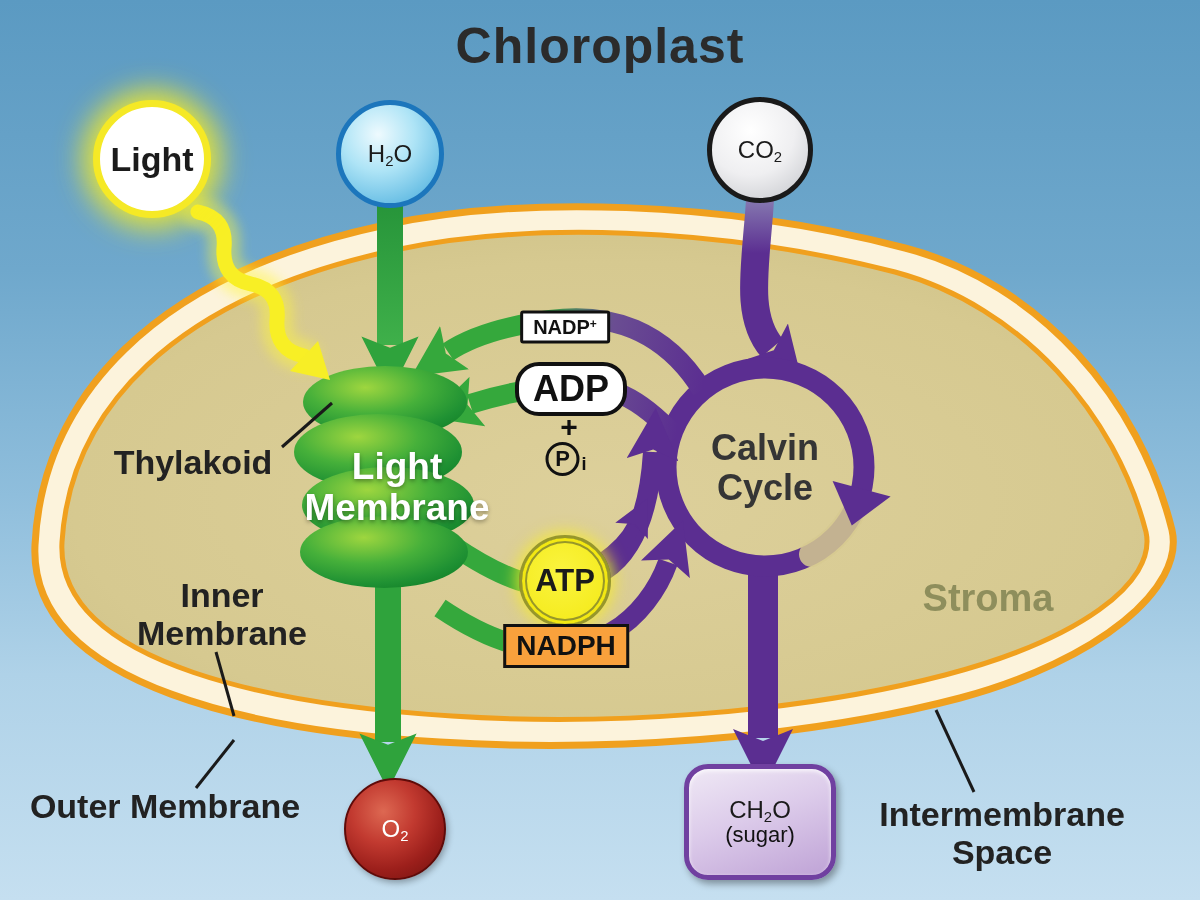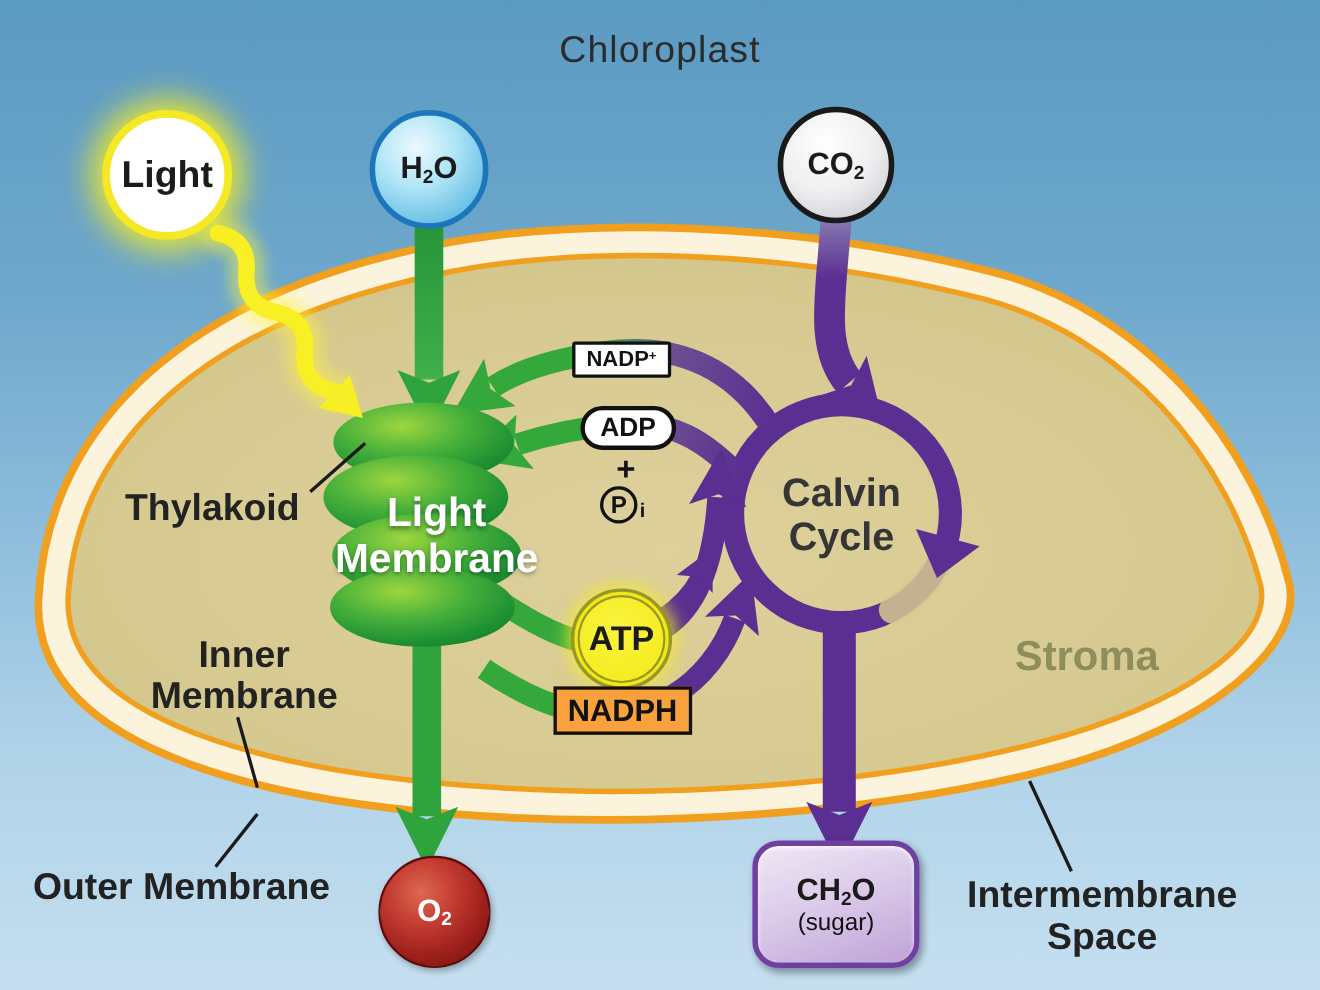--- a/index.html
+++ b/index.html
@@ -3,42 +3,42 @@
 <meta charset="utf-8">
 <style>
   html,body{margin:0;padding:0;}
   #stage{
     position:relative;width:1200px;height:900px;overflow:hidden;
     font-family:"Liberation Sans","DejaVu Sans",sans-serif;
     background:linear-gradient(to bottom,#5B9AC2 0%,#6FA8CC 30%,#8FBEDC 55%,#AFD2E8 75%,#C5DFF0 100%);
   }
   #diagram-svg{position:absolute;left:0;top:0;}
   .ov{position:absolute;transform:translate(-50%,-50%);text-align:center;white-space:nowrap;}
-  .title{font-size:34px;font-weight:normal;color:#2B2B2B;letter-spacing:1px;}
+  .title{font-size:50px;font-weight:bold;color:#2B2B2B;letter-spacing:1px;}
   .lbl{font-size:34px;font-weight:600;color:#222;line-height:1.12;}
   .stroma{font-size:38px;font-weight:bold;color:#8E8E5C;}
   .circle{border-radius:50%;display:flex;align-items:center;justify-content:center;}
   .light-circle{width:104px;height:104px;background:#fff;border:7px solid #F5E926;
     box-shadow:0 0 28px 10px rgba(250,238,30,.85);}
   .light-circle .t{font-size:34px;font-weight:bold;color:#1b1b1b;}
   .h2o-circle{width:98px;height:98px;border:5px solid #1C76BC;
     background:radial-gradient(circle at 38% 30%,#EEFAFE 0%,#AEE4F6 40%,#6FC2E6 75%,#4BA7DB 100%);}
   .co2-circle{width:96px;height:96px;border:5px solid #1A1A1A;
     background:radial-gradient(circle at 40% 30%,#FFFFFF 0%,#EFEFF1 50%,#C2C4C9 100%);}
   .o2-circle{width:98px;height:98px;border:2px solid #5F0B09;
     background:radial-gradient(circle at 38% 32%,#DD6852 0%,#C23A30 35%,#9C1F1B 65%,#6E100D 100%);
     box-shadow:2px 3px 6px rgba(0,0,0,.3);}
-  .mol{font-size:28px;font-weight:bold;color:#1b1b1b;}
+  .mol{font-size:24px;font-weight:normal;color:#1b1b1b;}
   .mol.white{color:#fff;}
   .sub{font-size:.62em;vertical-align:-.25em;}
   .sup{font-size:.6em;vertical-align:.45em;}
   .nadp-box{background:#fff;border:3px solid #111;border-radius:3px;
     padding:2px 10px;font-size:20px;font-weight:bold;color:#111;}
   .adp-pill{background:#fff;border:4px solid #111;border-radius:24px;
-    padding:2px 14px;font-size:24px;font-weight:bold;color:#111;}
+    padding:2px 14px;font-size:36px;font-weight:bold;color:#111;}
   .plus{font-size:30px;font-weight:bold;color:#111;}
   .pi-wrap{display:flex;align-items:center;}
   .pi-circle{display:inline-flex;width:28px;height:28px;border:3px solid #111;border-radius:50%;
     align-items:center;justify-content:center;font-size:22px;font-weight:bold;color:#111;}
   .pi-sub{font-size:18px;font-weight:600;color:#111;margin-left:2px;margin-top:10px;}
   .atp-circle{width:86px;height:86px;background:radial-gradient(circle at 45% 40%,#FAF43F,#F3E812);
     border:3px solid #97972A;box-shadow:inset 0 0 0 3px #F3E812,inset 0 0 0 5px #97972A,0 0 16px 3px rgba(247,238,40,.8);}
   .atp-circle .t{font-size:31px;font-weight:bold;color:#1b1b1b;}
   .nadph-box{background:#F9A13C;border:3px solid #111;
     padding:3px 10px;font-size:28px;font-weight:bold;color:#111;}

